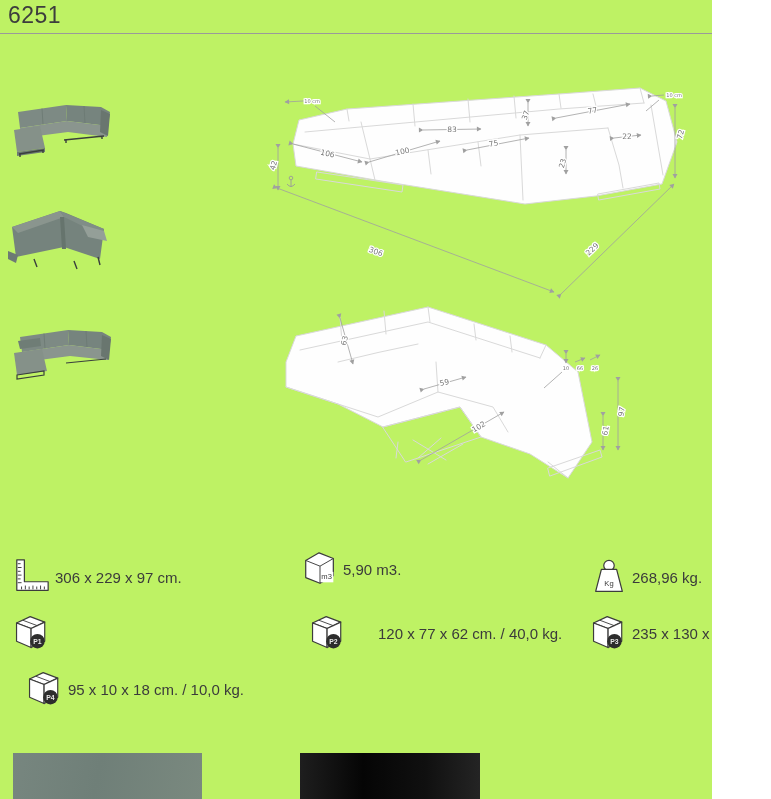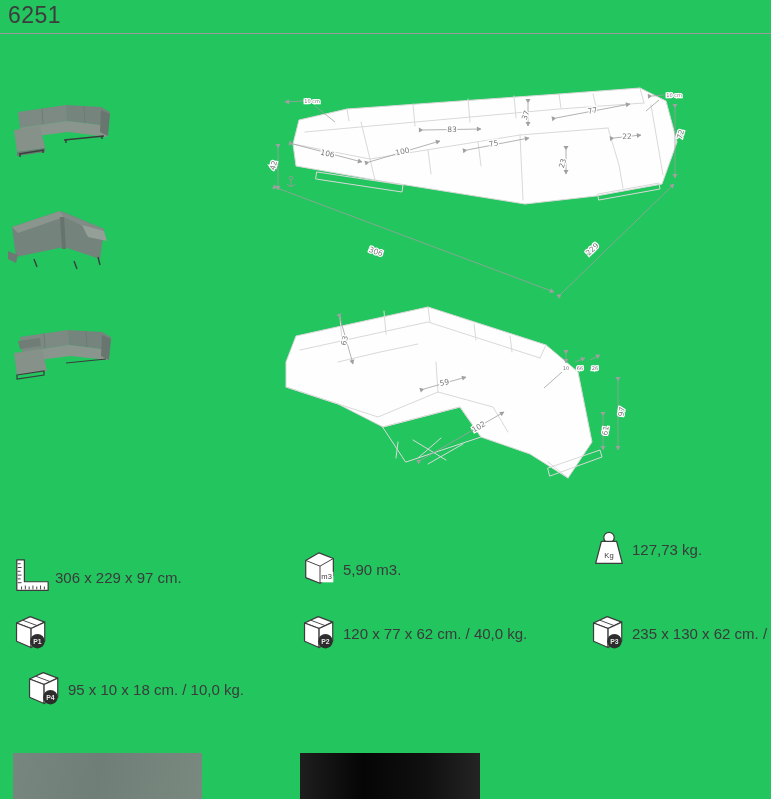--- a/index.html
+++ b/index.html
@@ -1,16 +1,16 @@
 <!DOCTYPE html>
 <html><head>
 <meta charset="utf-8">
 <style>
   html,body{margin:0;padding:0;background:#fff;}
-  #page{position:relative;width:771px;height:799px;background:#22c55e;overflow:hidden;
+  #page{position:relative;width:712px;height:799px;background:#bef264;overflow:hidden;
         font-family:"Liberation Sans","DejaVu Sans",sans-serif;color:#3f3f3f;text-align:right;}
   
   #title{position:absolute;left:8px;top:2px;font-size:23px;color:#3d3d3d;letter-spacing:.5px;}
   #rule{position:absolute;left:0;top:33px;width:771px;border-top:1px solid #9a9a9a;}
   
   .thumb{position:absolute;left:4px;width:122px;}
   #thumb1{top:90px;height:72px;}
   #thumb2{top:197px;height:86px;}
   #thumb3{top:311px;height:72px;}
   
@@ -188,41 +188,41 @@
   <div class="spec" style="left:301px;top:549px;">
     <svg class="icon36" viewBox="0 0 38 42">
       <path class="sline" d="M4,12 L18,4 L33,10 L33,28 L19,36 L4,30 Z"></path>
       <path class="slinen" d="M4,12 L19,18 L19,36 M19,18 L33,10"></path>
       <rect x="20" y="24" width="13" height="11" fill="#fff" stroke="none"></rect>
       <text class="ict" x="26" y="32">m3</text>
     </svg>
     <span class="txt">5,90 m3.</span>
   </div>
 
-  <div class="spec" style="left:590px;top:529px;">
+  <div class="spec" style="left:590px;top:557px;">
     <svg class="icon36" viewBox="0 0 38 42">
       <circle cx="19" cy="9" r="5.5" fill="#fff" stroke="#3c3c3c" stroke-width="1.3"></circle>
       <path class="sline" d="M11,13 L27,13 L33,36 L5,36 Z"></path>
       <text class="ict" x="19" y="30">Kg</text>
     </svg>
-    <span class="txt">127,73 kg.</span>
+    <span class="txt">268,96 kg.</span>
   </div>
 
   <div class="spec" style="left:13px;top:613px;">
     <svg class="icon36" viewBox="0 0 40 44">
       <path class="sline" d="M3,11 L18,4 L34,10 L19,17 Z"></path>
       <path class="sline" d="M3,11 L19,17 L19,38 L3,31 Z"></path>
       <path class="sline" d="M19,17 L34,10 L34,31 L19,38 Z"></path>
       <path class="slinen" d="M10,8 L26,14"></path>
       <circle cx="26" cy="31" r="8" fill="#2d2d2d"></circle>
       <text class="badget" x="26" y="34">P1</text>
     </svg>
   </div>
 
-  <div class="spec" style="left:301px;top:613px;">
+  <div class="spec" style="left:309px;top:613px;gap:27px;">
     <svg class="icon36" viewBox="0 0 40 44">
       <path class="sline" d="M3,11 L18,4 L34,10 L19,17 Z"></path>
       <path class="sline" d="M3,11 L19,17 L19,38 L3,31 Z"></path>
       <path class="sline" d="M19,17 L34,10 L34,31 L19,38 Z"></path>
       <path class="slinen" d="M10,8 L26,14"></path>
       <circle cx="26" cy="31" r="8" fill="#2d2d2d"></circle>
       <text class="badget" x="26" y="34">P2</text>
     </svg>
     <span class="txt">120 x 77 x 62 cm. / 40,0 kg.</span>
   </div>

